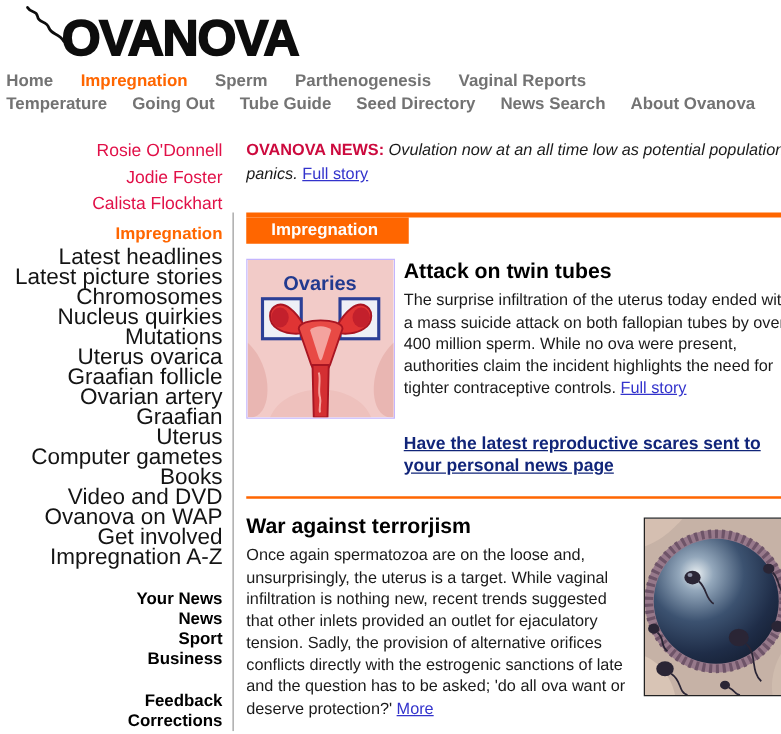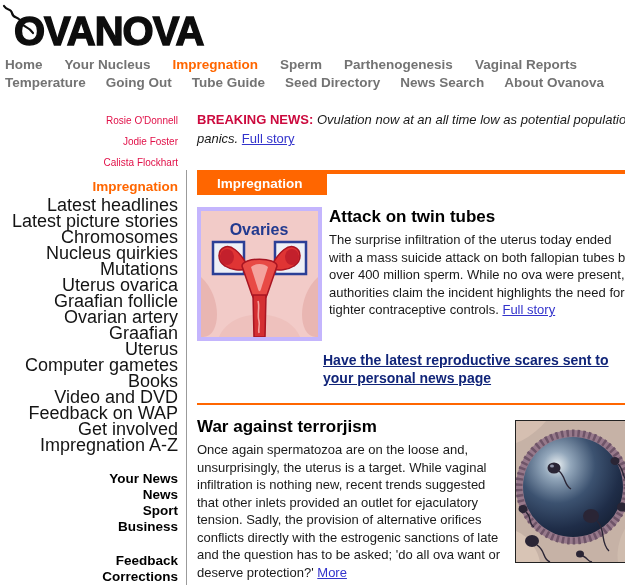--- a/index.html
+++ b/index.html
@@ -1,47 +1,47 @@
 <!DOCTYPE html>
 <html><head>
 <meta charset="utf-8">
 <style>
   html,body{margin:0;padding:0;background:#fff;}
   .page{position:relative;width:625px;height:587px;overflow:hidden;background:#fff;
         font-family:"Liberation Sans",sans-serif;color:#111;}
   
   .header{padding:6px 0 0 5px;}
-  .logo-wrap{position:relative;height:50px;margin-left:3px;width:230px;}
+  .logo-wrap{position:relative;height:50px;margin-left:21px;width:230px;text-align:center;}
   .logo-text{display:inline-block;margin-left:6px;font-size:40px;font-weight:bold;
              letter-spacing:-1px;color:#0d0d0d;-webkit-text-stroke:1.4px #0d0d0d;line-height:50px;}
   .sperm-tail{position:absolute;left:-9px;top:-3px;}
   .nav-row{display:flex;gap:22px;font-weight:bold;font-size:13.5px;line-height:18px;padding-left:0;}
   .nav-row2{gap:20px;}
   .nav-item{color:#737373;white-space:nowrap;cursor:pointer;}
   .nav-item.active{color:#ff6600;}
   
   .content{position:relative;display:flex;margin-top:16px;height:477px;overflow:hidden;}
   .v-rule{position:absolute;left:186px;top:62px;width:1px;height:415px;background:#9b9b9b;}
   .sidebar{width:187px;flex:none;box-sizing:border-box;text-align:right;padding:2px 9px 0 0;}
-  .names .name{color:#e11048;font-size:10px;line-height:21px;cursor:pointer;}
+  .names .name{color:#e11048;font-size:14px;line-height:21px;cursor:pointer;}
   .side-nav{margin-top:4px;}
   .side-header{color:#ff6600;font-weight:bold;font-size:13.5px;line-height:20px;cursor:pointer;}
   .side-item{font-size:18px;line-height:16px;color:#141414;cursor:pointer;}
   .side-group{margin-top:18px;}
   .side-bold-item{font-size:13.5px;font-weight:bold;line-height:16px;color:#000;cursor:pointer;}
   .main{flex:1;box-sizing:border-box;padding:0 12px 0 10px;}
   .breaking{margin:2px 0 0 0;font-size:13px;line-height:19px;}
   .breaking-label{color:#cc0a3e;font-weight:bold;}
   .breaking-text{font-style:italic;color:#1a1a1a;}
   .link{color:#3333cc;text-decoration:underline;cursor:pointer;}
   .section-bar{margin-top:22px;border-top:4px solid #ff6600;}
   .section-tab{display:inline-block;background:#ff6600;color:#fff;font-weight:bold;
                font-size:13.5px;padding:2px 24px 3px 20px;line-height:16px;}
   .article1{display:flex;margin-top:12px;}
-  .art-image{flex:none;width:117px;height:126px;border:4px solid #c4b5fd;overflow:hidden;}
+  .art-image{flex:none;width:117px;height:126px;border:1px solid #c4b5fd;overflow:hidden;}
   .art1-text{margin-left:7px;}
   .headline{margin:0 0 4px 0;font-size:17px;font-weight:bold;line-height:20px;color:#000;}
   .body-text{margin:0;font-size:13px;line-height:17.5px;color:#1a1a1a;}
   .promo{display:block;margin:10px 0 0 126px;width:312px;font-size:14px;font-weight:bold;
          color:#112579;text-decoration:underline;line-height:18px;cursor:pointer;}
   .divider{height:2px;background:#ff6600;margin-top:16px;}
   .article2{margin-top:12px;}
   .art2-image{float:right;width:118px;height:141px;border:1px solid #222;margin:3px 0 4px 8px;overflow:hidden;}
   .article2 .body-text{line-height:17.5px;}
 </style>
@@ -53,21 +53,20 @@
   <div class="header">
     <div class="logo-wrap">
       <svg class="sperm-tail" width="38" height="32" viewBox="0 0 38 32">
         <path d="M34,30 C30,23 24,25 22,19 C20,13 14,16 13,10 C12,5 8,8 5,3" stroke="#0d0d0d" stroke-width="2.2" fill="none" stroke-linecap="round"></path>
       </svg>
       <span class="logo-text">OVANOVA</span>
     </div>
     <nav class="nav-row">
 
     <span class="nav-item">Home</span>
-        <span class="nav-item">Your Nucleus</span>
         <span class="nav-item active">Impregnation</span>
         <span class="nav-item">Sperm</span>
         <span class="nav-item">Parthenogenesis</span>
         <span class="nav-item">Vaginal Reports</span>
       </nav>
     <nav class="nav-row nav-row2">
 
     <span class="nav-item">Temperature</span>
         <span class="nav-item">Going Out</span>
         <span class="nav-item">Tube Guide</span>
@@ -97,42 +96,42 @@
             <div class="side-item">Nucleus quirkies</div>
             <div class="side-item">Mutations</div>
             <div class="side-item">Uterus ovarica</div>
             <div class="side-item">Graafian follicle</div>
             <div class="side-item">Ovarian artery</div>
             <div class="side-item">Graafian</div>
             <div class="side-item">Uterus</div>
             <div class="side-item">Computer gametes</div>
             <div class="side-item">Books</div>
             <div class="side-item">Video and DVD</div>
-            <div class="side-item">Feedback on WAP</div>
+            <div class="side-item">Ovanova on WAP</div>
             <div class="side-item">Get involved</div>
             <div class="side-item">Impregnation A-Z</div>
           </div>
         <div class="side-group">
 
         <div class="side-bold-item">Your News</div>
             <div class="side-bold-item">News</div>
             <div class="side-bold-item">Sport</div>
             <div class="side-bold-item">Business</div>
           </div>
         <div class="side-group">
 
         <div class="side-bold-item">Feedback</div>
             <div class="side-bold-item">Corrections</div>
           </div>
       </div>
     </aside>
 
     <main class="main">
       <p class="breaking">
-        <span class="breaking-label">BREAKING NEWS:</span>
+        <span class="breaking-label">OVANOVA NEWS:</span>
         <span class="breaking-text">Ovulation now at an all time low as potential population panics.</span>
         <a class="link">Full story</a>
       </p>
 
       <div class="section-bar">
         <div class="section-tab">Impregnation</div>
       </div>
 
       <div class="article1">
         <div class="art-image">

